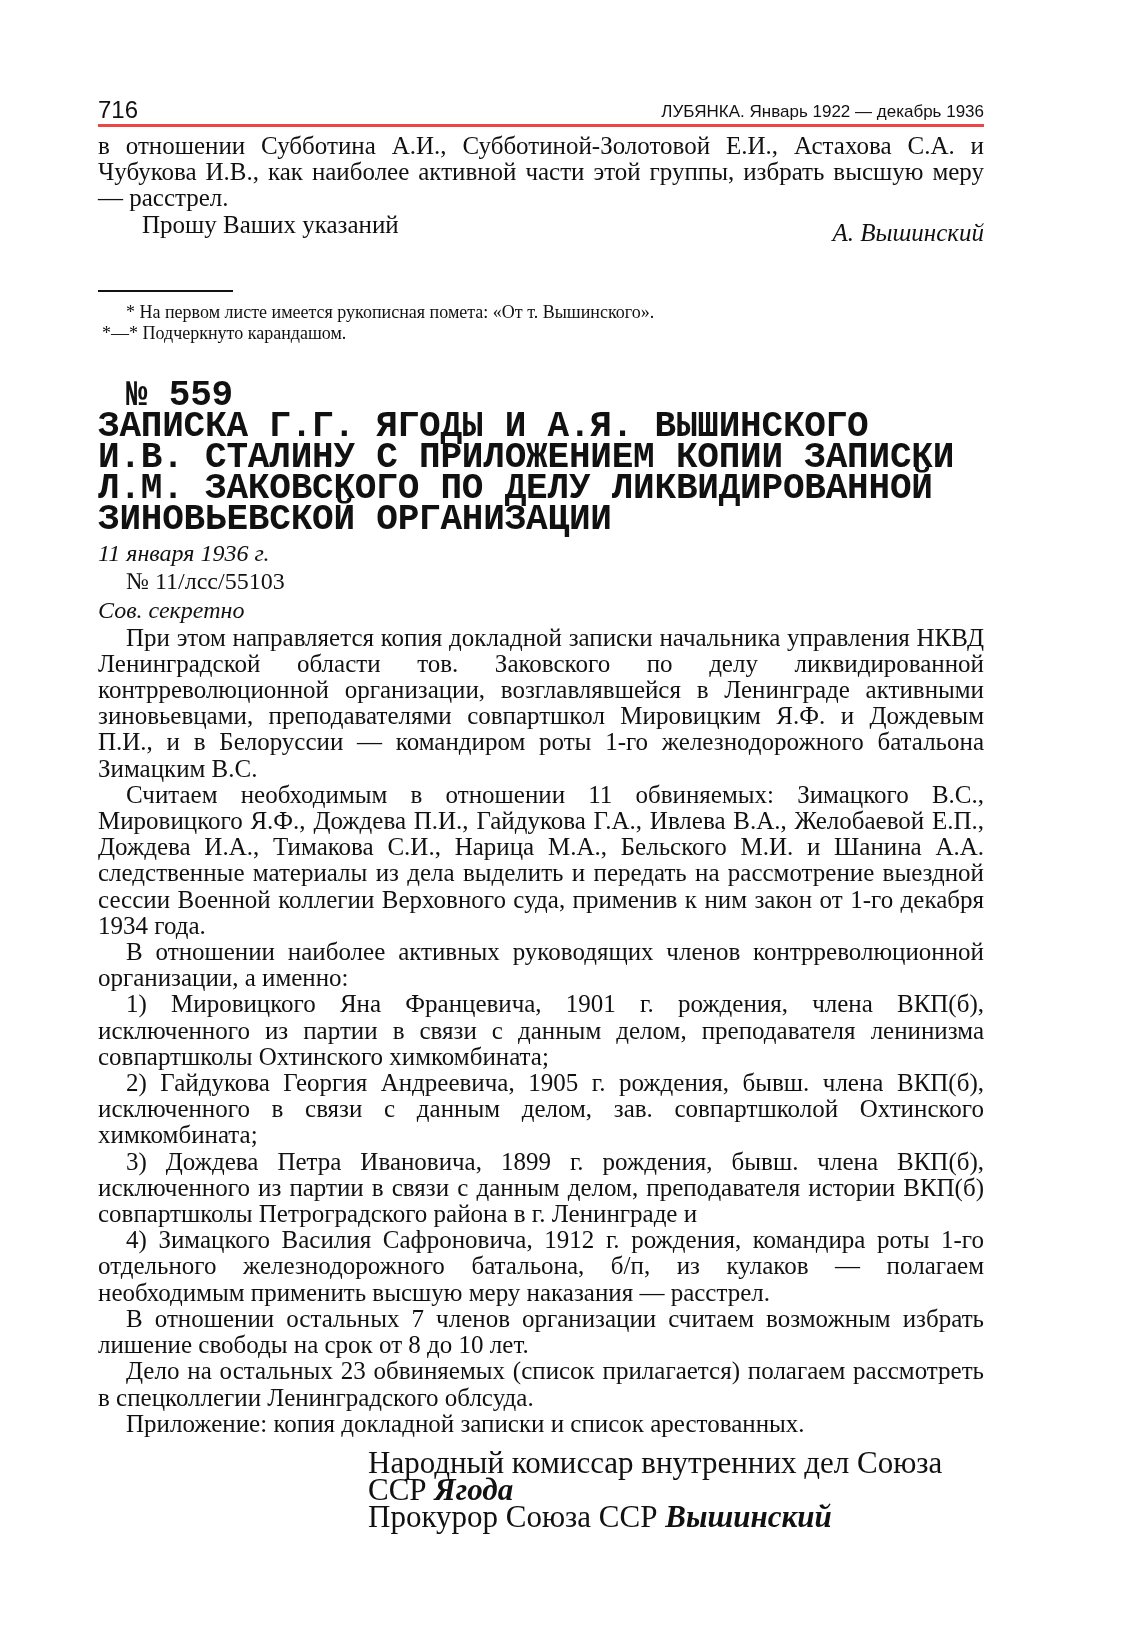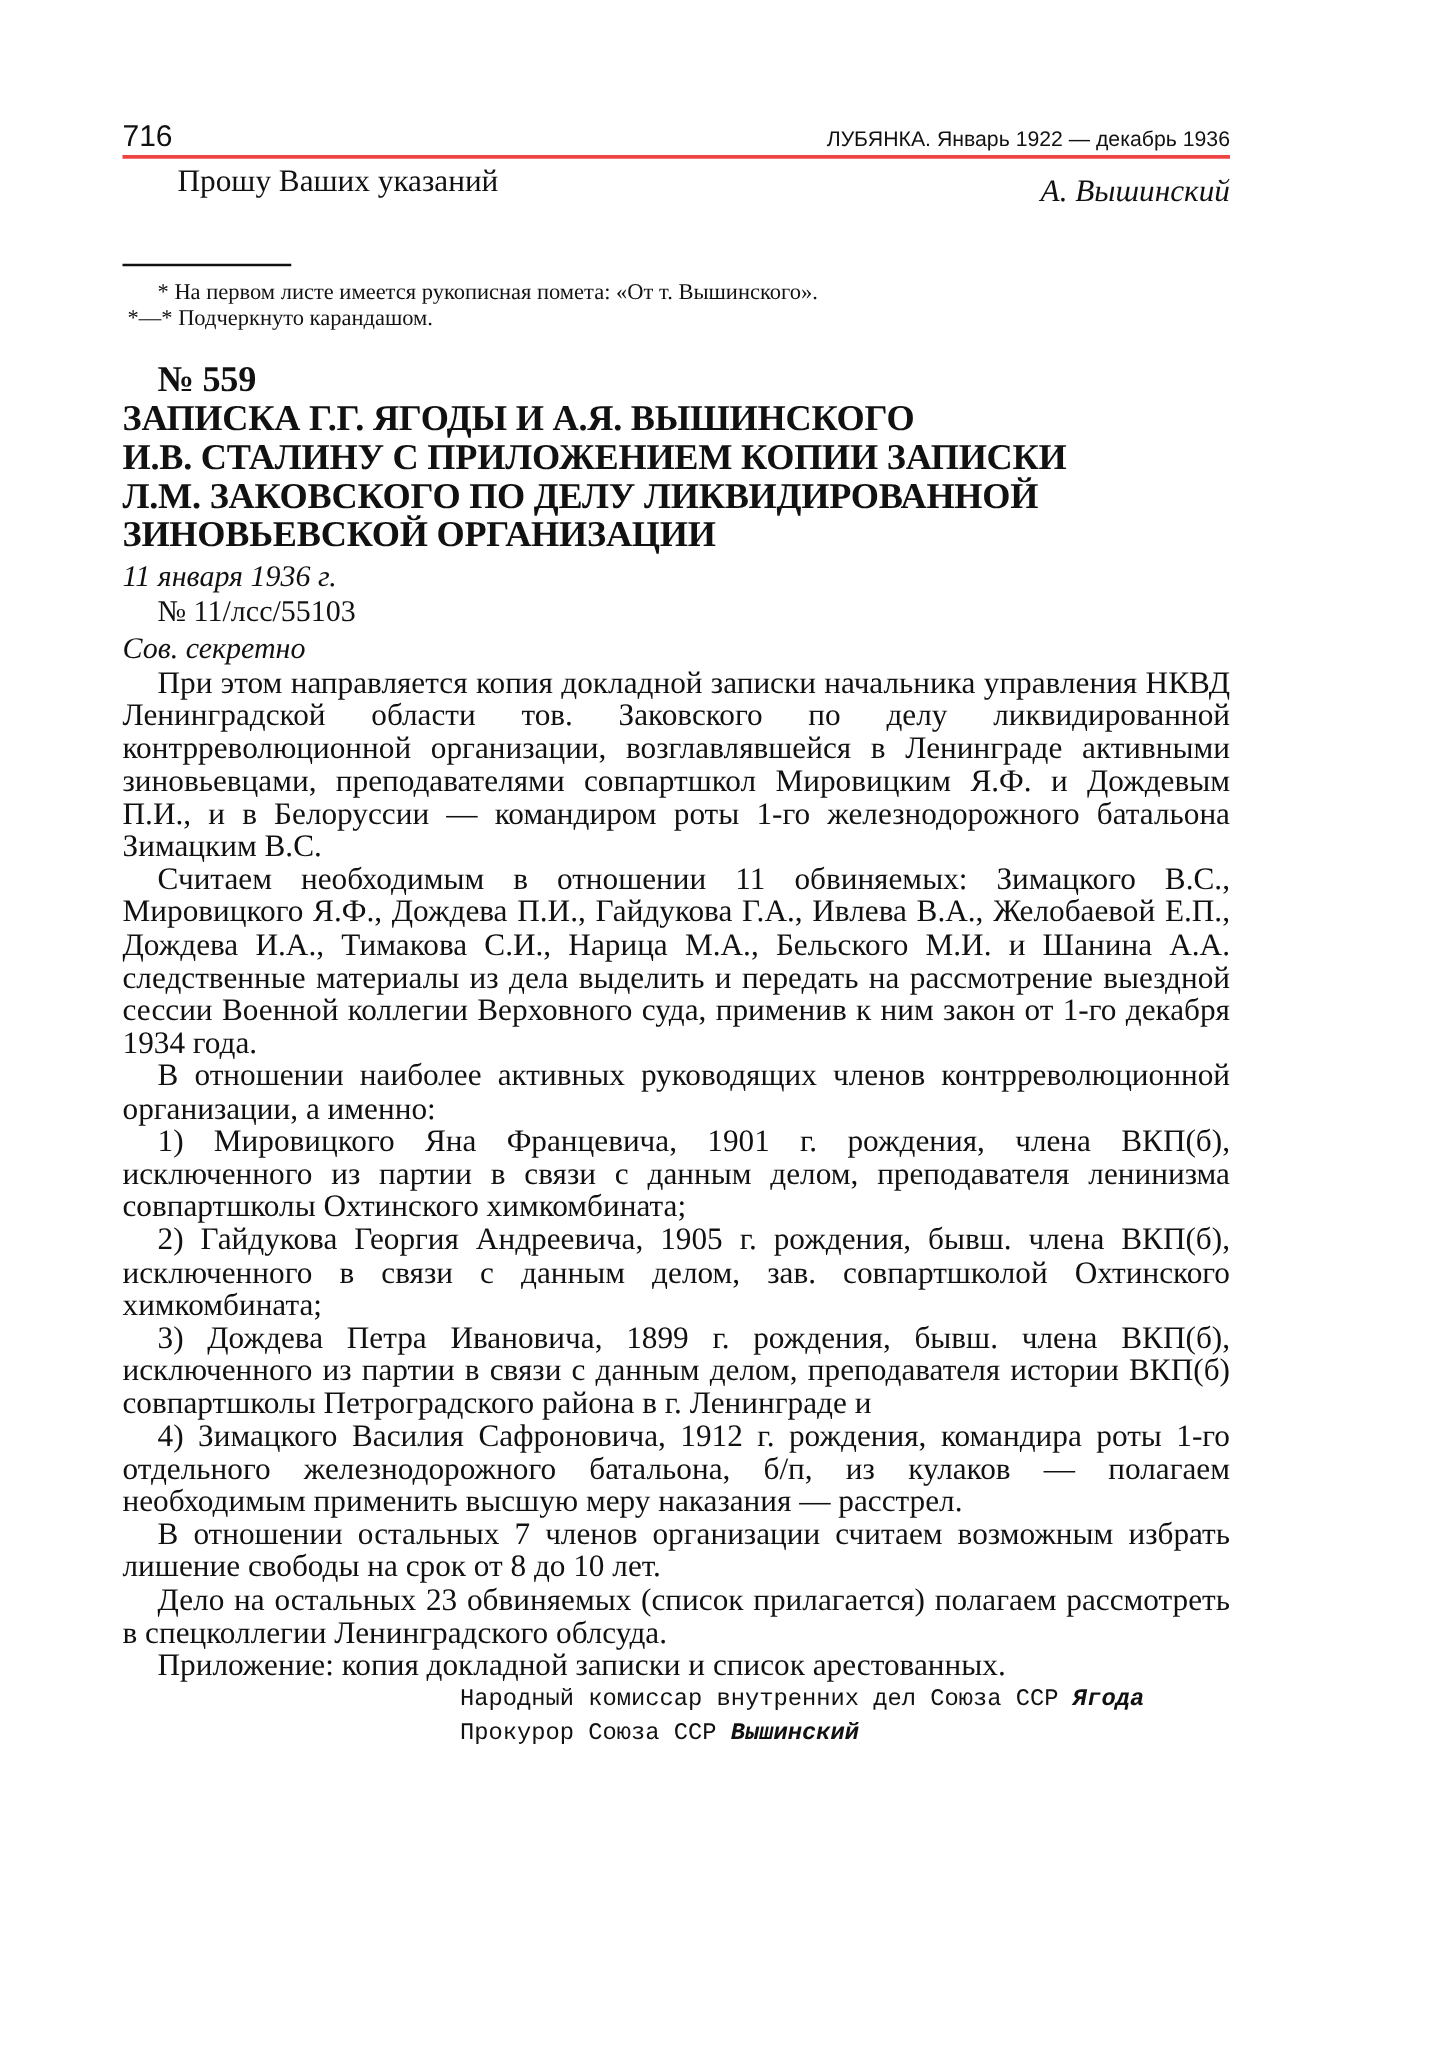--- a/index.html
+++ b/index.html
@@ -12,38 +12,39 @@
     .body p { margin: 0; }
     .indent { text-indent: 28px; }
     .req-row { position: relative; height: 52px; }
     .req-text { position: absolute; left: 16px; top: 0; text-indent: 28px; }
     .req-sign { position: absolute; right: 0; top: 8px; font-style: italic; }
     .archive { font-family: "Liberation Serif", serif; font-size: 19px; line-height: 22px; margin-top: 8px; padding-left: 28px; }
     .fn-rule { width: 135px; height: 2px; background: #111; margin-top: 26px; }
     .footnotes { font-family: "Liberation Serif", serif; font-size: 18px; line-height: 21px; margin-top: 10px; }
     .fn1 { padding-left: 28px; }
     .fn2 { padding-left: 4px; }
-    .doc-head { margin-top: 24px; font-family: Liberation Serif, serif; font-weight: bold; font-size: 29px; line-height: 31px; letter-spacing: -0.2px; }
+    .doc-head { margin-top: 36px; font-family: Liberation Mono, monospace; font-weight: bold; font-size: 36px; line-height: 31px; letter-spacing: -0.2px; }
     .doc-num { padding-left: 28px; }
     .date { font-family: "Liberation Serif", serif; font-style: italic; font-size: 24px; line-height: 28px; margin-top: 4px; }
     .regnum { font-family: "Liberation Serif", serif; font-size: 24px; line-height: 29px; padding-left: 28px; }
     .secret { font-family: "Liberation Serif", serif; font-style: italic; font-size: 24px; line-height: 29px; }
-    .sigs { font-family: Liberation Mono, monospace; font-size: 19px; line-height: 27px; margin-top: 0; padding-left: 270px; }
+    .sigs { font-family: Liberation Serif, serif; font-size: 31px; line-height: 27px; margin-top: 12px; padding-left: 270px; }
     .sigs i { font-style: italic; font-weight: bold; }
   </style>
 </head>
 <body>
 
 <div class="page">
   <div class="running-head">
     <span class="page-num">716</span>
     <span class="book-title">ЛУБЯНКА. Январь 1922 — декабрь 1936</span>
   </div>
 
   <div class="body" style="margin-top:6px;">
+    <p>в отношении Субботина А.И., Субботиной-Золотовой Е.И., Астахова С.А. и Чубукова И.В., как наиболее активной части этой группы, избрать высшую меру — расстрел.</p>
     <div class="req-row">
       <span class="req-text">Прошу Ваших указаний</span>
       <span class="req-sign">А. Вышинский</span>
     </div>
   </div>
 
   <div class="fn-rule"></div>
   <div class="footnotes">
     <div class="fn1">* На первом листе имеется рукописная помета: «От т. Вышинского».</div>
     <div class="fn2">*—* Подчеркнуто карандашом.</div>

